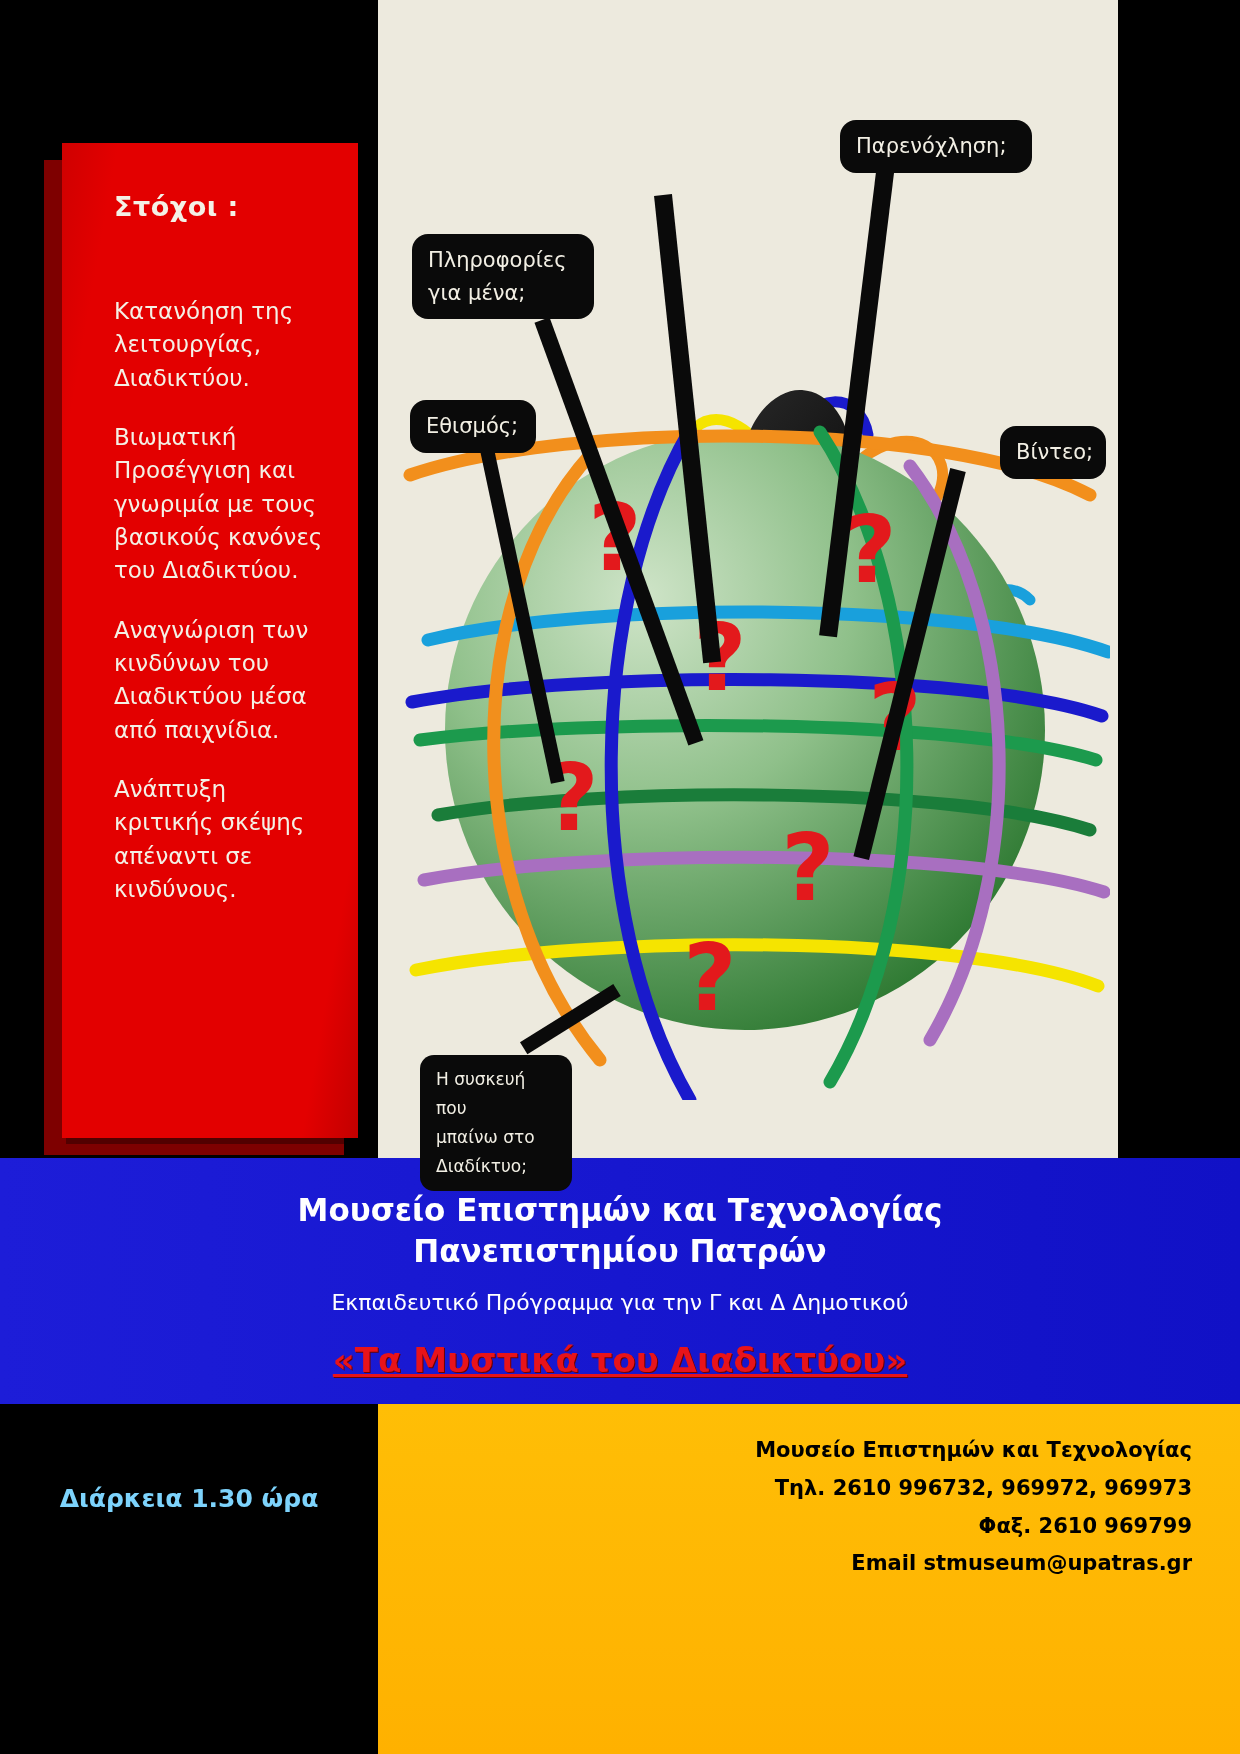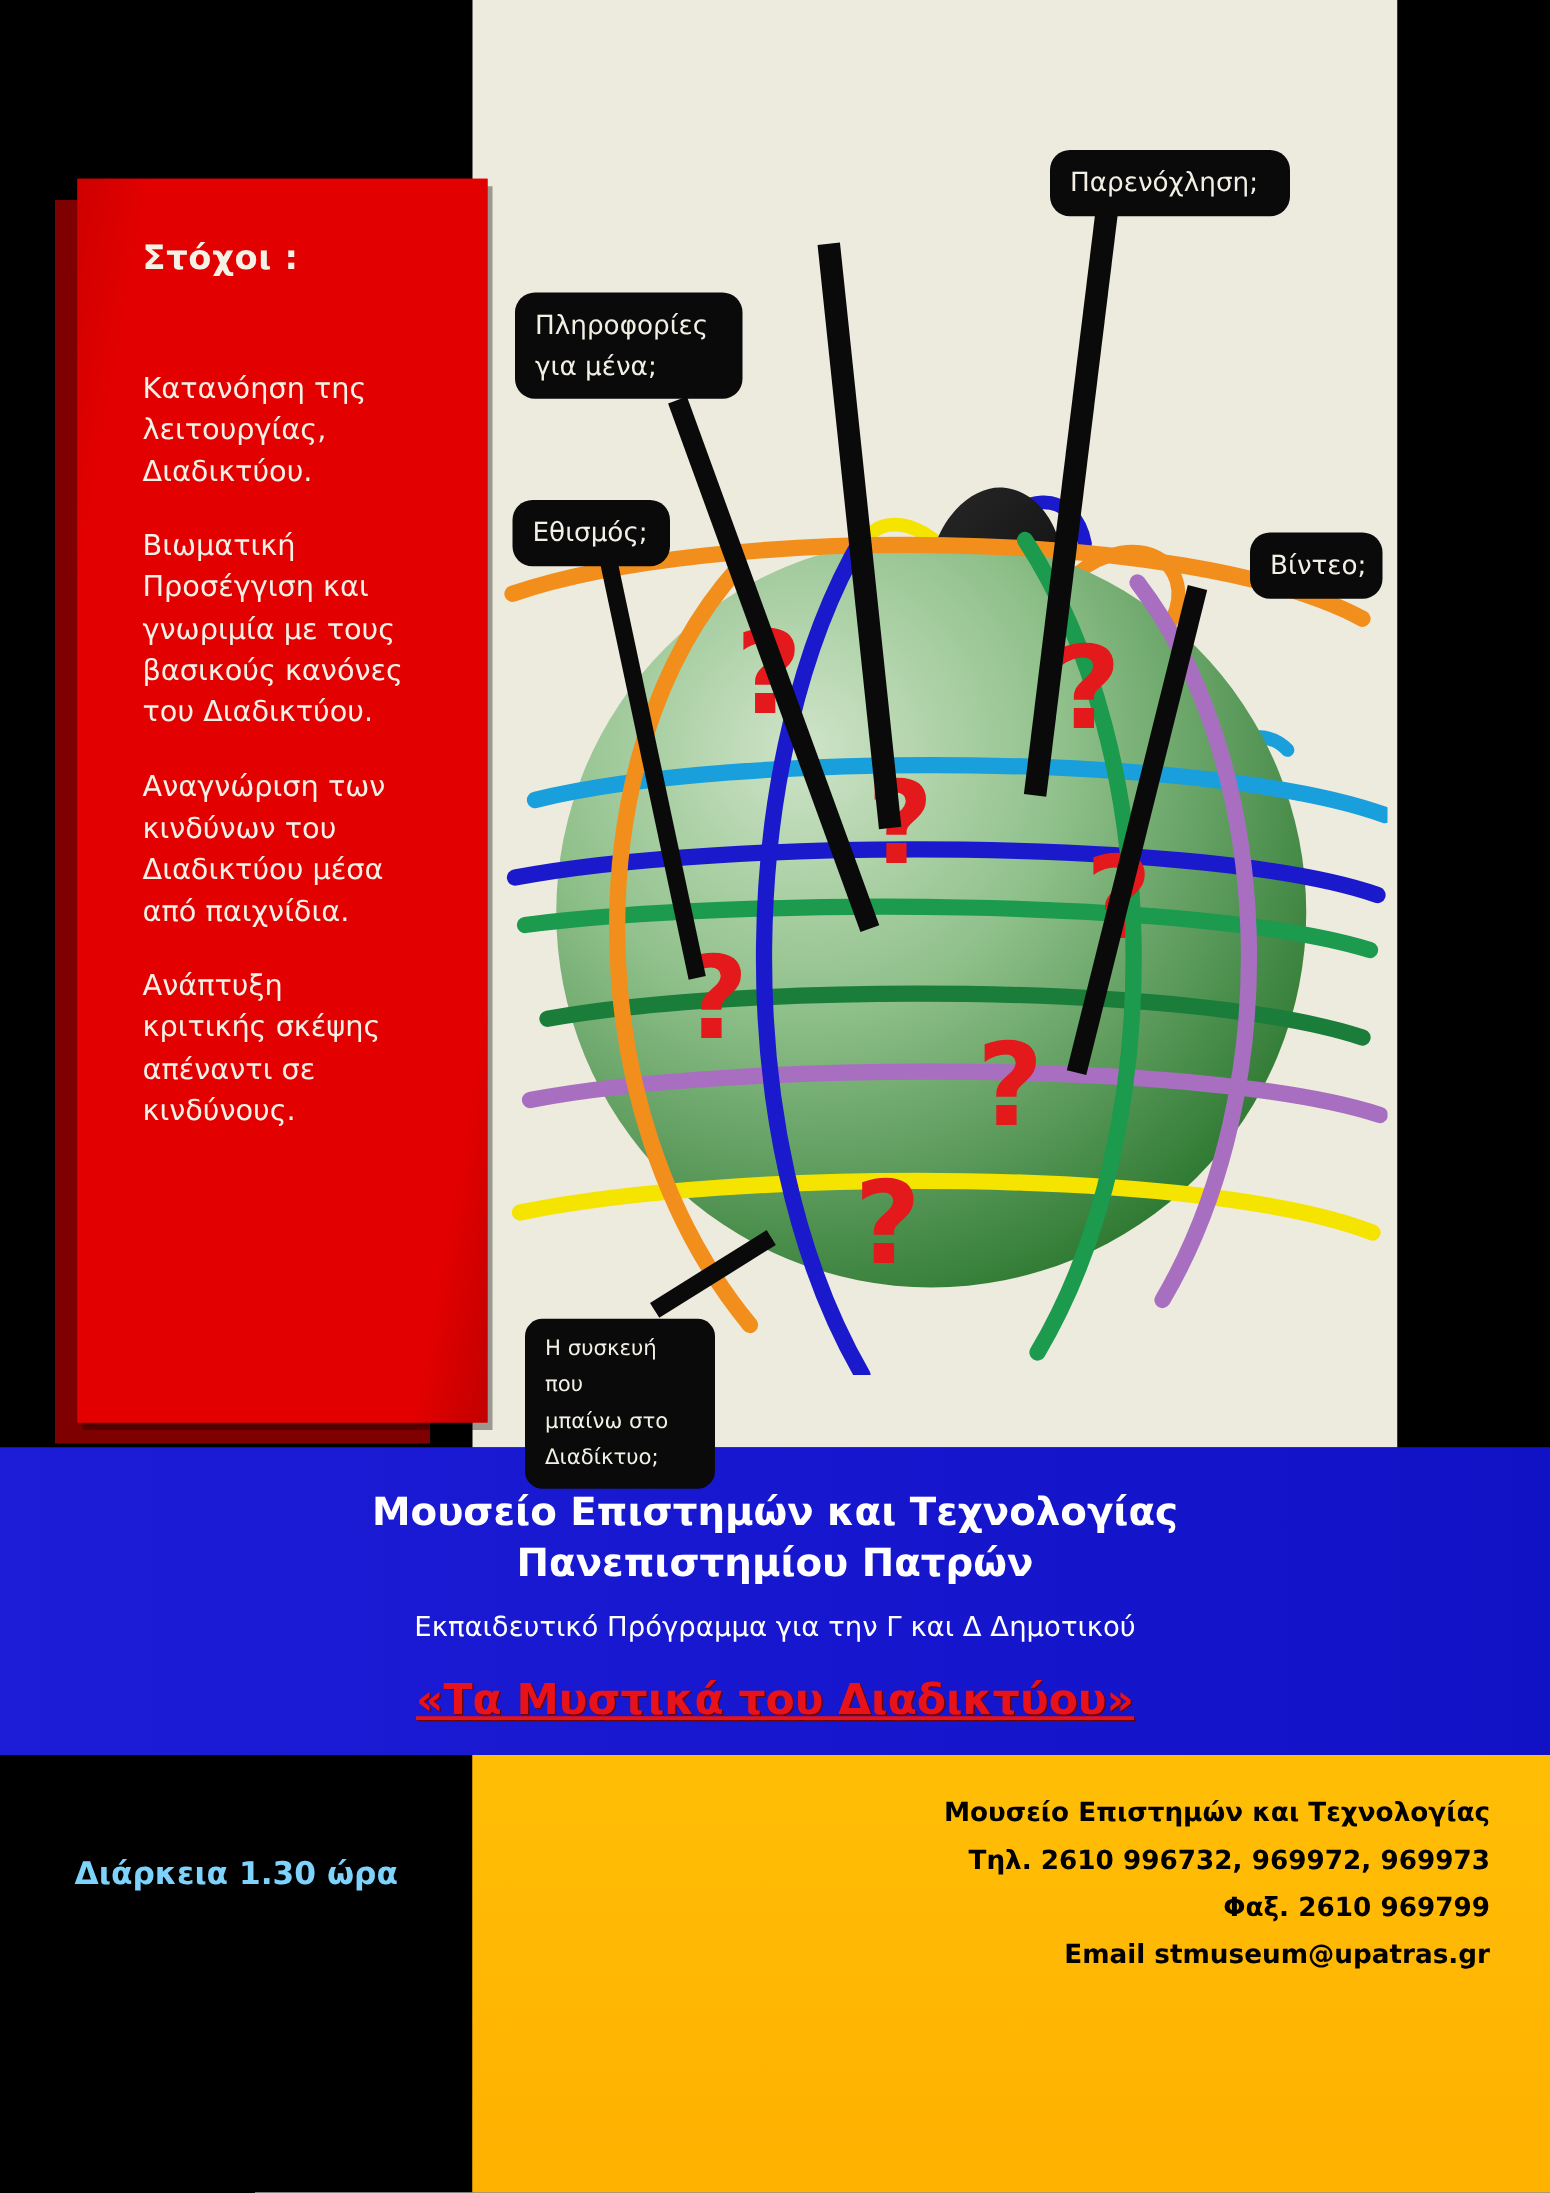--- a/index.html
+++ b/index.html
@@ -26,21 +26,21 @@
     background:#000;
   }
 
   
   .red-shadow{
     position:absolute;left:44px;top:160px;width:300px;height:995px;
     background:#7e0000;
     clip-path:polygon(0 0,100% 0,100% 100%,0 100%);
   }
   .red-panel{
-    position:absolute;left:62px;top:143px;width:328px;height:995px;
+    position:absolute;left:62px;top:143px;width:296px;height:995px;
     background:#e00000;
     background-image:linear-gradient(100deg,#cf0000 0%,#e30000 12%,#e30000 88%,#c20000 100%);
     box-shadow:4px 6px 0 rgba(0,0,0,.35);
   }
   .red-panel .ptitle{
     position:absolute;left:52px;top:48px;
     color:#f4f1e6;font-weight:bold;font-size:27px;letter-spacing:.5px;
   }
   .red-panel .pbody{
     position:absolute;left:52px;top:140px;width:215px;

